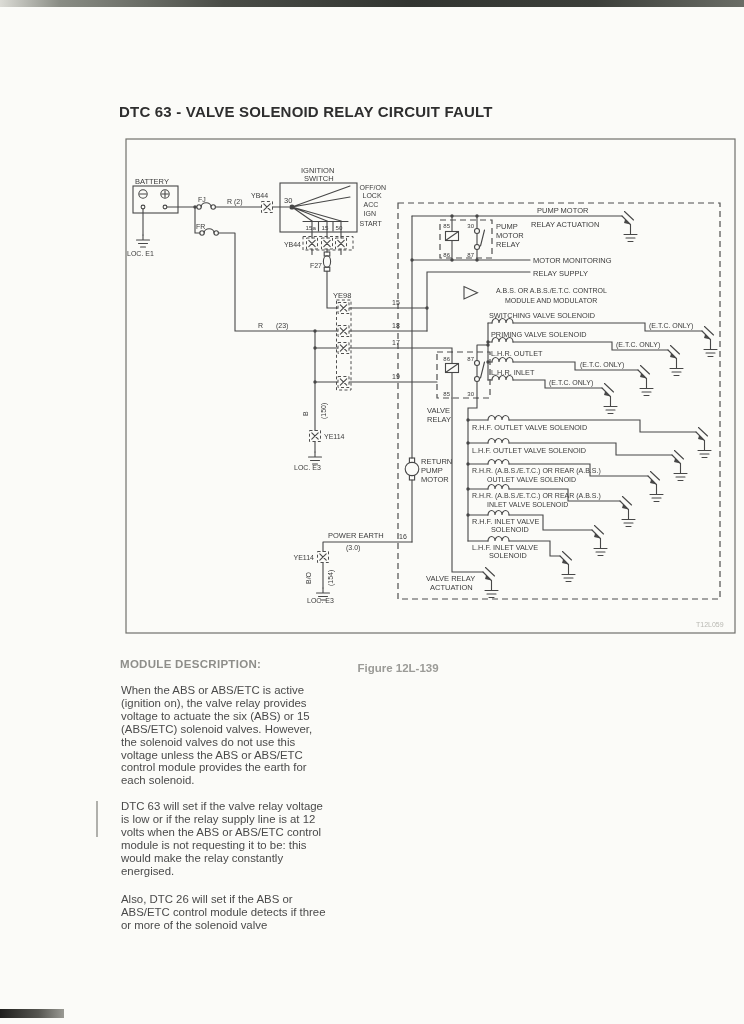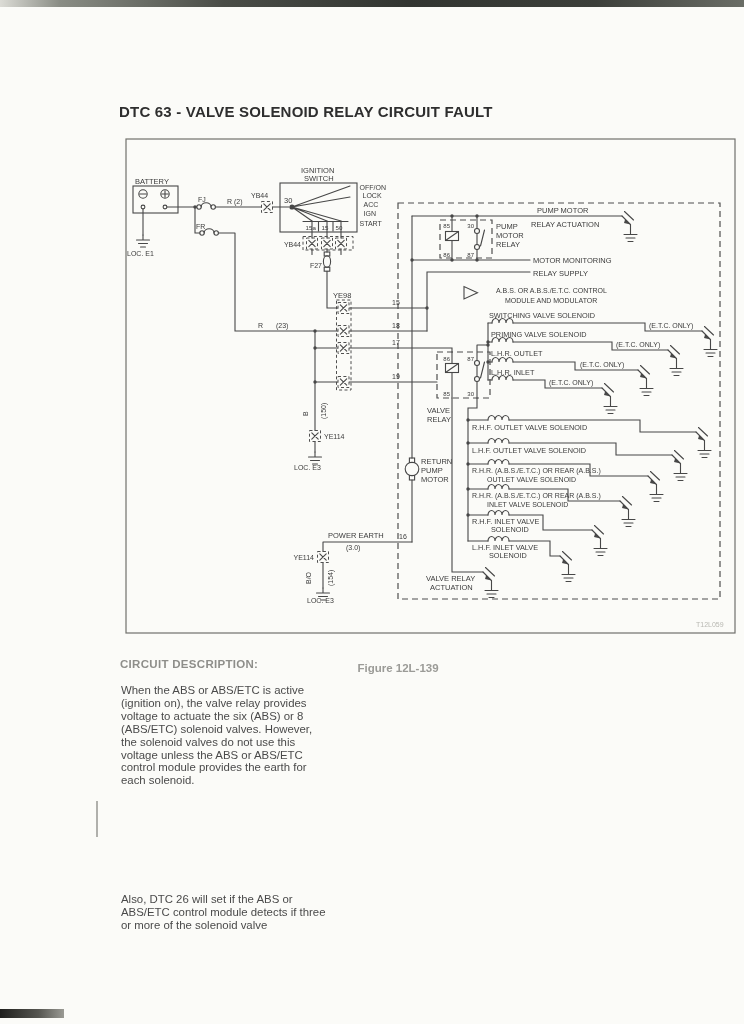--- a/index.html
+++ b/index.html
@@ -320,16 +320,17 @@
     <text class="t7" text-anchor="end" x="314" y="560">YE114</text>
     <text class="t7" transform="translate(311,584) rotate(-90)">B/O</text>
     <text class="t7" transform="translate(333,586) rotate(-90)">(154)</text>
     <text class="t7" fill="#a8a8a4" x="307" y="602.5">LOC. E3</text>
     <text class="t75" x="426" y="581">VALVE RELAY</text>
     <text class="t75" x="430" y="590">ACTUATION</text>
     <text class="t7 lgray" x="696" y="627">T12L059</text>
   </svg>
 
   <div class="caption">Figure 12L-139</div>
-  <div class="section">CIRCUIT DESCRIPTION:</div>
-  <div class="para" id="p1">When the ABS or ABS/ETC is active (ignition on), the valve relay provides voltage to actuate the six (ABS) or 8 (ABS/ETC) solenoid valves. However, the solenoid valves do not use this voltage unless the ABS or ABS/ETC control module provides the earth for each solenoid.</div>
+  <div class="section">MODULE DESCRIPTION:</div>
+  <div class="para" id="p1">When the ABS or ABS/ETC is active (ignition on), the valve relay provides voltage to actuate the six (ABS) or 15 (ABS/ETC) solenoid valves. However, the solenoid valves do not use this voltage unless the ABS or ABS/ETC control module provides the earth for each solenoid.</div>
+  <div class="para" id="p2">DTC 63 will set if the valve relay voltage is low or if the relay supply line is at 12 volts when the ABS or ABS/ETC control module is not requesting it to be: this would make the relay constantly energised.</div>
   <div class="para" id="p3">Also, DTC 26 will set if the ABS or ABS/ETC control module detects if three or more of the solenoid valve</div>
 </div>
 
 </body></html>

